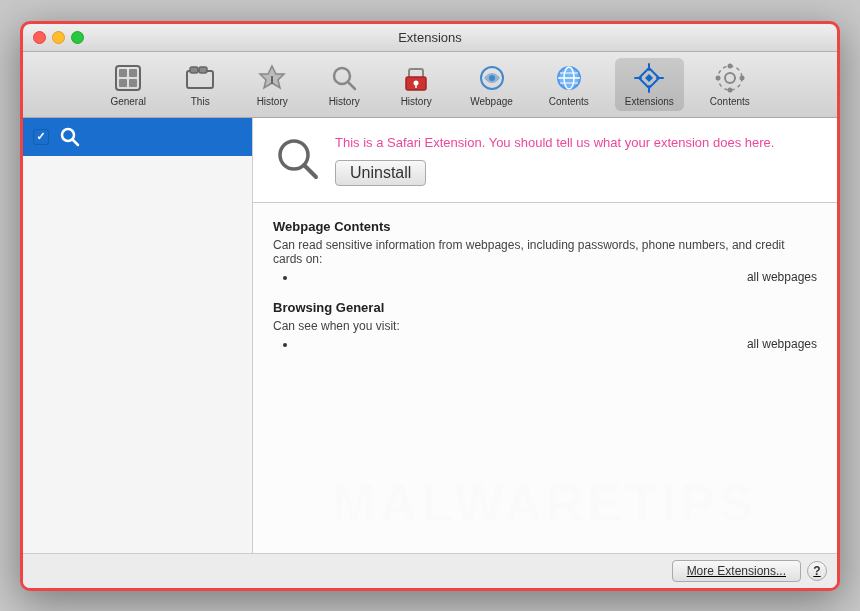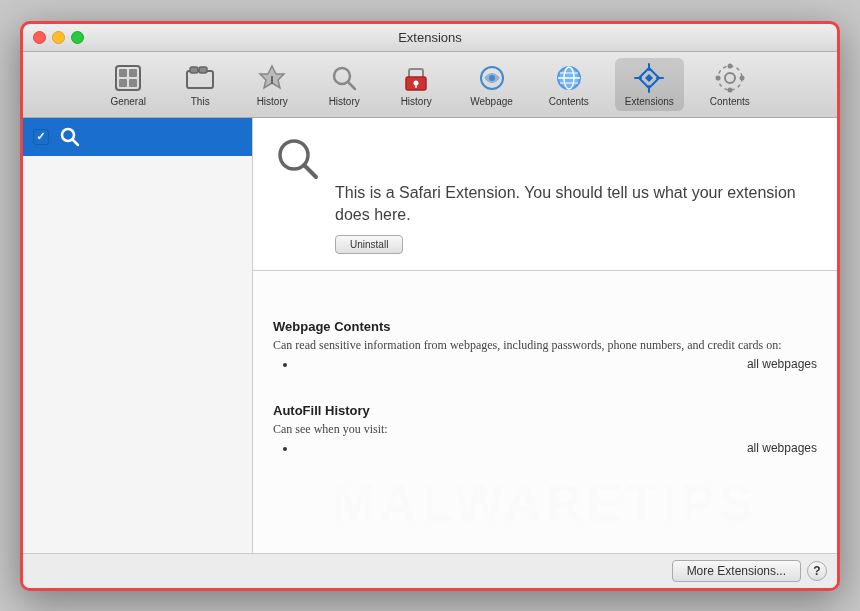--- a/index.html
+++ b/index.html
@@ -210,63 +210,60 @@
       font-size: 38px;
       flex-shrink: 0;
       color: #555;
     }
 
     .ext-info {
       flex: 1;
     }
 
     .ext-description {
-      font-size: 16px;
-      color: #404040;
+      font-size: 13px;
+      color: #ec4899;
       line-height: 1.4;
       margin-bottom: 8px;
-      margin-top: 48px;
     }
 
     .uninstall-btn {
       padding: 3px 14px;
-      font-size: 10px;
+      font-size: 16px;
       background: linear-gradient(180deg, #f8f8f8, #e0e0e0);
       border: 1px solid #aaa;
       border-radius: 4px;
       cursor: pointer;
       color: #333;
     }
 
     
     .permissions {
       padding: 16px 20px;
       flex: 1;
       position: relative;
       z-index: 1;
       background: rgba(255,255,255,0.85);
     }
 
     .permission-section {
       margin-bottom: 16px;
-      margin-top: 32px;
     }
 
     .permission-title {
       font-size: 13px;
       font-weight: bold;
       color: #222;
       margin-bottom: 4px;
     }
 
     .permission-desc {
       font-size: 12px;
       color: #444;
       margin-bottom: 4px;
-      font-family: Liberation Serif, serif;
     }
 
     .permission-list {
       list-style: disc;
       margin-left: 24px;
       text-align: right;
     }
 
     .permission-list li {
       font-size: 12px;
@@ -276,20 +273,21 @@
     
     .footer {
       background: #ececec;
       border-top: 1px solid #ccc;
       display: flex;
       align-items: center;
       justify-content: flex-end;
       padding: 6px 10px;
       gap: 6px;
       flex-shrink: 0;
+      text-decoration: underline;
     }
 
     .more-extensions-btn {
       padding: 3px 14px;
       font-size: 12px;
       background: linear-gradient(180deg, #f8f8f8, #e0e0e0);
       border: 1px solid #aaa;
       border-radius: 4px;
       cursor: pointer;
       color: #333;
@@ -475,21 +473,21 @@
 
       <div class="permissions">
         <div class="permission-section">
           <div class="permission-title">Webpage Contents</div>
           <div class="permission-desc">Can read sensitive information from webpages, including passwords, phone numbers, and credit cards on:</div>
           <ul class="permission-list">
             <li>all webpages</li>
           </ul>
         </div>
         <div class="permission-section">
-          <div class="permission-title">AutoFill History</div>
+          <div class="permission-title">Browsing General</div>
           <div class="permission-desc">Can see when you visit:</div>
           <ul class="permission-list">
             <li>all webpages</li>
           </ul>
         </div>
       </div>
     </div>
   </div>
 
   <div class="footer">

